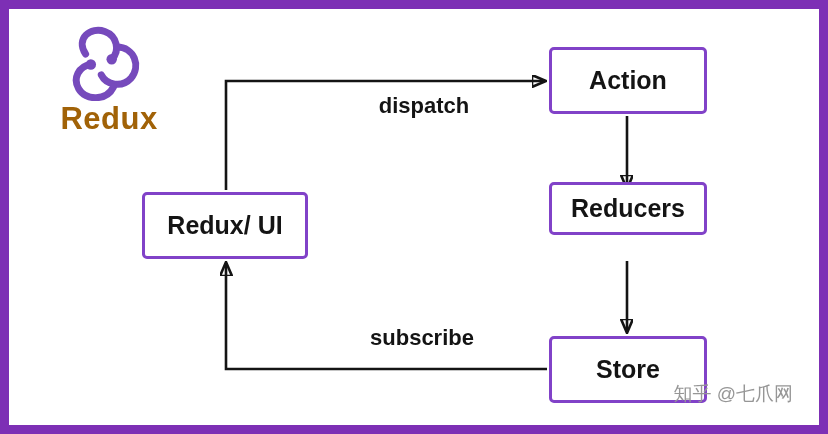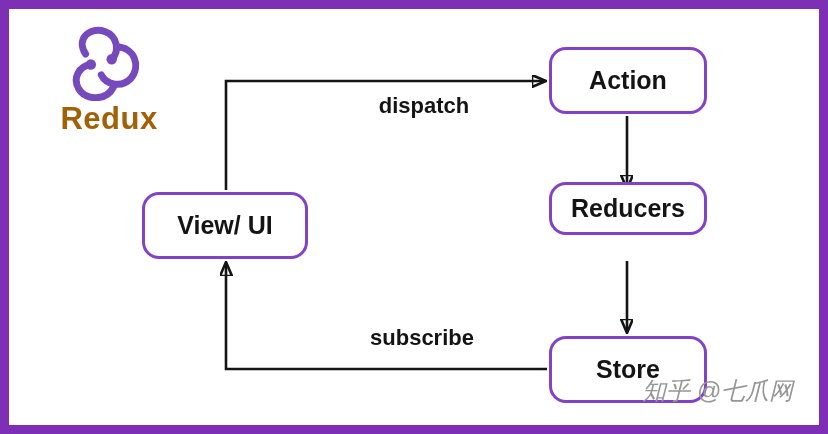--- a/index.html
+++ b/index.html
@@ -17,44 +17,43 @@
   .brand-text{
     position:absolute;left:30px;top:92px;width:140px;
     font-size:31px;font-weight:700;color:#a16207;letter-spacing:.5px;
     text-align:center;
   }
   
   .node{
     position:absolute;
     box-sizing:border-box;
     border:3px solid #8142c8;
-    border-radius:17px;
+    border-radius:5px;
     background:#ffffff;
     display:flex;align-items:center;justify-content:center;
     font-size:25px;font-weight:700;color:#141414;
   }
   .node-action  {left:540px;top:38px; width:158px;height:67px;}
   .node-reducers{left:540px;top:173px;width:158px;height:53px;}
   .node-store   {left:540px;top:327px;width:158px;height:67px;justify-content:center;}
   .node-view    {left:133px;top:183px;width:166px;height:67px;}
   
   .edges{position:absolute;left:0;top:0;width:828px;height:434px;pointer-events:none;}
   .edges path{stroke:#141414;stroke-width:2.6;fill:none;}
   
   .edge-label{
     position:absolute;font-size:22px;font-weight:700;color:#141414;text-align:center;
   }
   .label-dispatch {left:348px;top:84px;width:134px;}
   .label-subscribe{left:342px;top:316px;width:142px;}
   
   .watermark{
     position:absolute;right:26px;bottom:18px;
-    font-size:24px;color:#969696;
+    font-size:19px;color:#969696;
     font-family:"Liberation Sans","DejaVu Sans",sans-serif;
-    font-style:italic;
   }
 </style>
 </head>
 <body>
 
 <div class="canvas">
 
   <svg class="logo" viewBox="0 0 100 92" aria-hidden="true">
     <g fill="none" stroke="#764abc" stroke-width="8" stroke-linecap="round">
       <path d="M30 38 C 18 20, 36 6, 52 12 C 66 17, 70 34, 60 44"></path>
@@ -86,18 +85,18 @@
   <div class="node node-action">
     <span>Action</span>
   </div>
   <div class="node node-reducers">
     <span>Reducers</span>
   </div>
   <div class="node node-store">
     <span>Store</span>
   </div>
   <div class="node node-view">
-    <span>View/ UI</span>
+    <span>Redux/ UI</span>
   </div>
 
   <div class="watermark">知乎 @七爪网</div>
 
 </div>
 
 </body></html>

